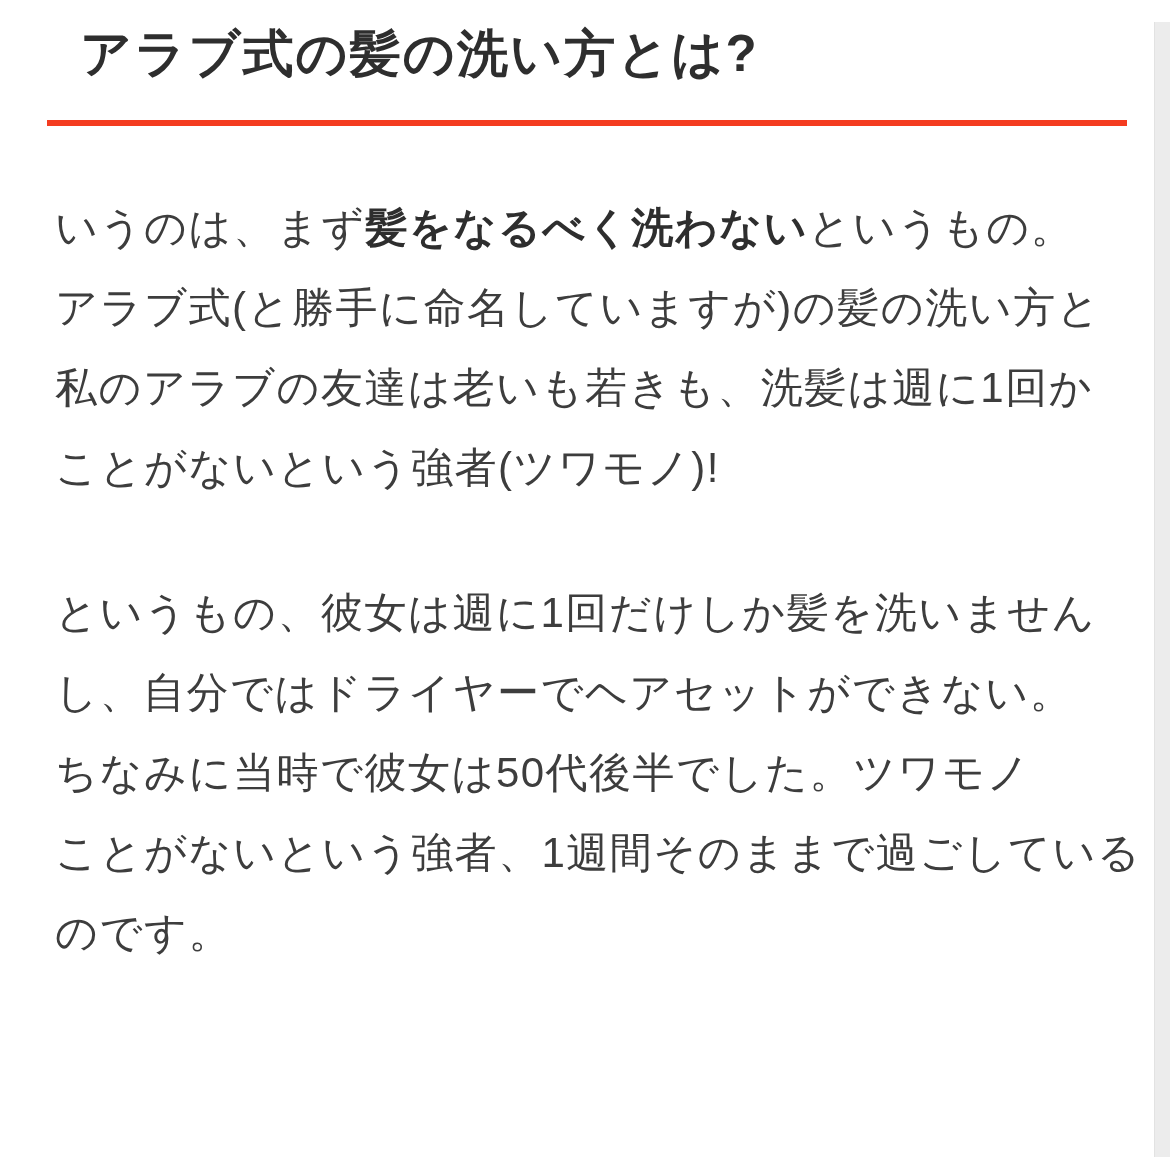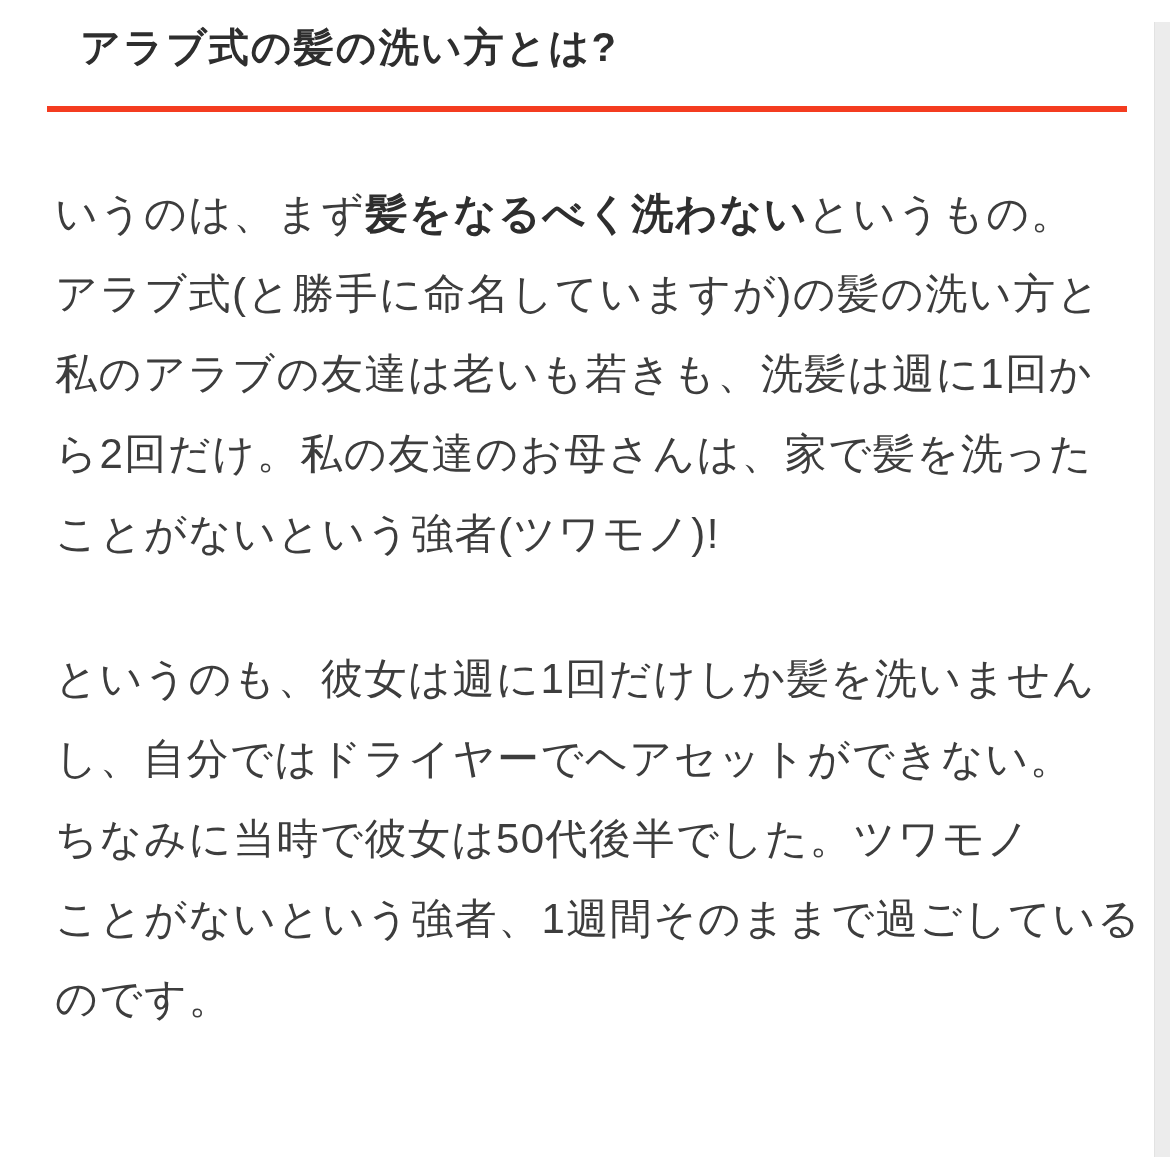--- a/index.html
+++ b/index.html
@@ -18,21 +18,21 @@
   .article {
     width: 100%;
     height: 100%;
     position: relative;
   }
   .heading {
     margin: 22px 43px 16px 47px;
     padding: 0 0 34px 33px;
     border-bottom: 6px solid #f43c20; 
     color: #2e2e2e;
-    font-size: 40px;
+    font-size: 51px;
     font-weight: 700;
     line-height: 1.25;
     letter-spacing: 2px;
   }
   .para {
     margin: 62px 45px 0 55px;
     color: #3d3d3d;
     font-size: 42px;
     line-height: 80px;
     letter-spacing: 1.5px;
@@ -62,26 +62,25 @@
 <body>
 
 <div class="article">
 
   <h2 class="heading">アラブ式の髪の洗い方とは?</h2>
 
   <p class="para">
     <span class="tline"><span>いうのは、まず</span><strong class="bold-run">髪をなるべく洗わない</strong><span>というもの。</span></span>
     <span class="tline">アラブ式(と勝手に命名していますが)の髪の洗い方と</span>
     <span class="tline">私のアラブの友達は老いも若きも、洗髪は週に1回か</span>
-    <span class="tline">ら2回だけ。私の友達のお母さんは、家で髪を洗った</span>
     <span class="tline">ことがないという強者(ツワモノ)!</span>
   </p>
 
   <p class="para">
-    <span class="tline">というのも、彼女は週に1回だけしか髪を洗いません</span>
+    <span class="tline">というもの、彼女は週に1回だけしか髪を洗いません</span>
     <span class="tline">し、自分ではドライヤーでヘアセットができない。</span>
     <span class="tline">ちなみに当時で彼女は50代後半でした。ツワモノ</span>
     <span class="tline">ことがないという強者、1週間そのままで過ごしている</span>
     <span class="tline">のです。</span>
   </p>
 
   <div class="scrollbar-track"></div>
 
 </div>
 

